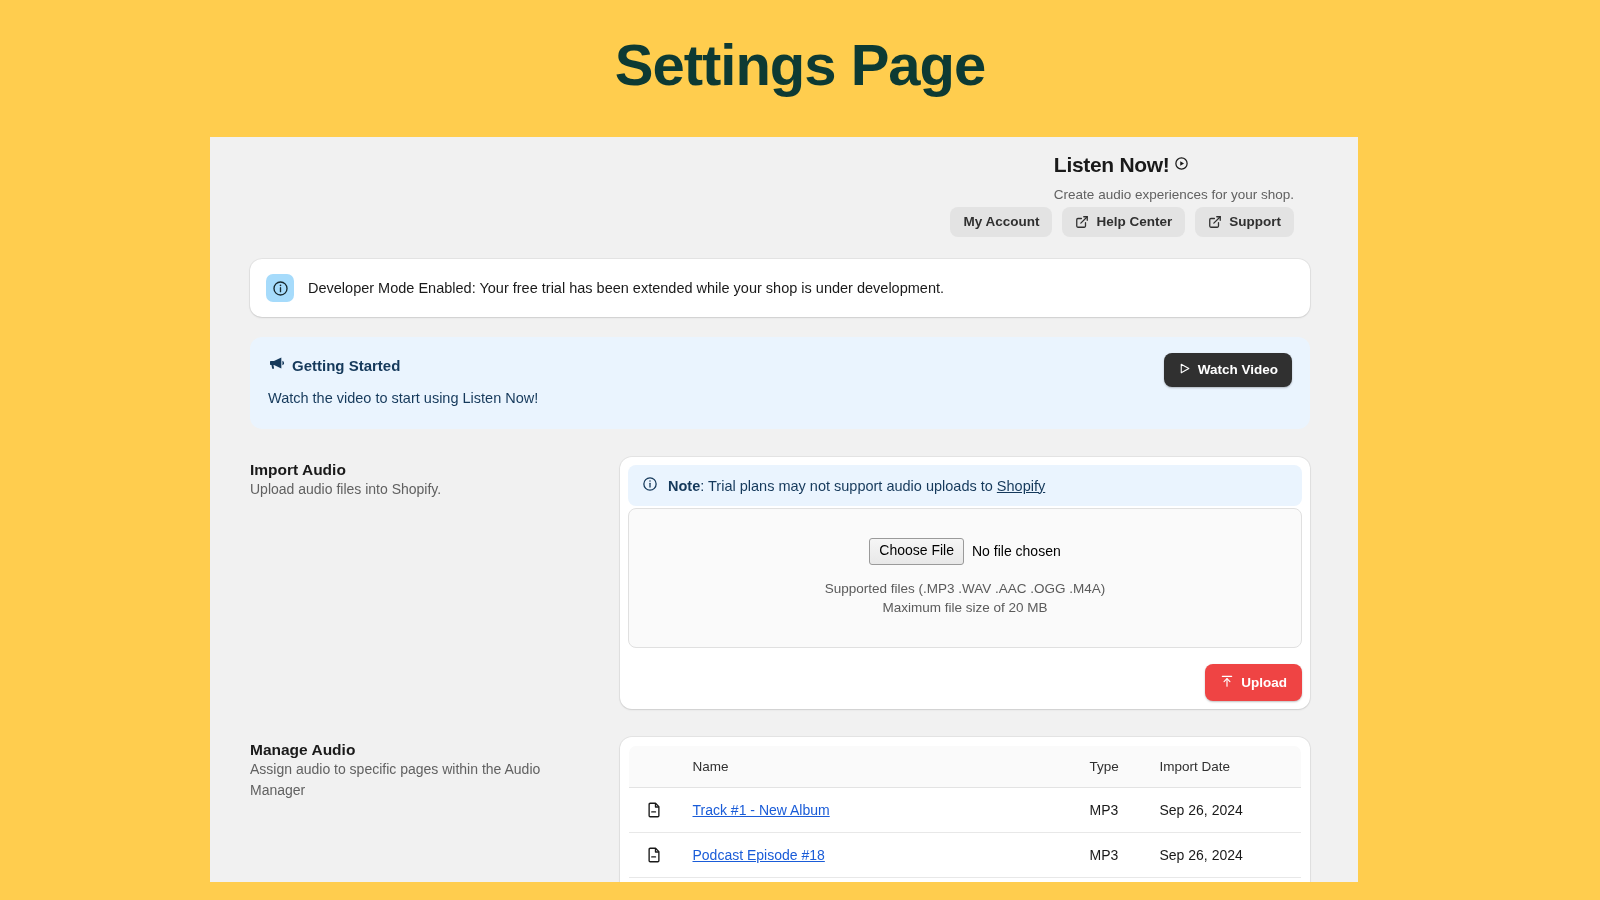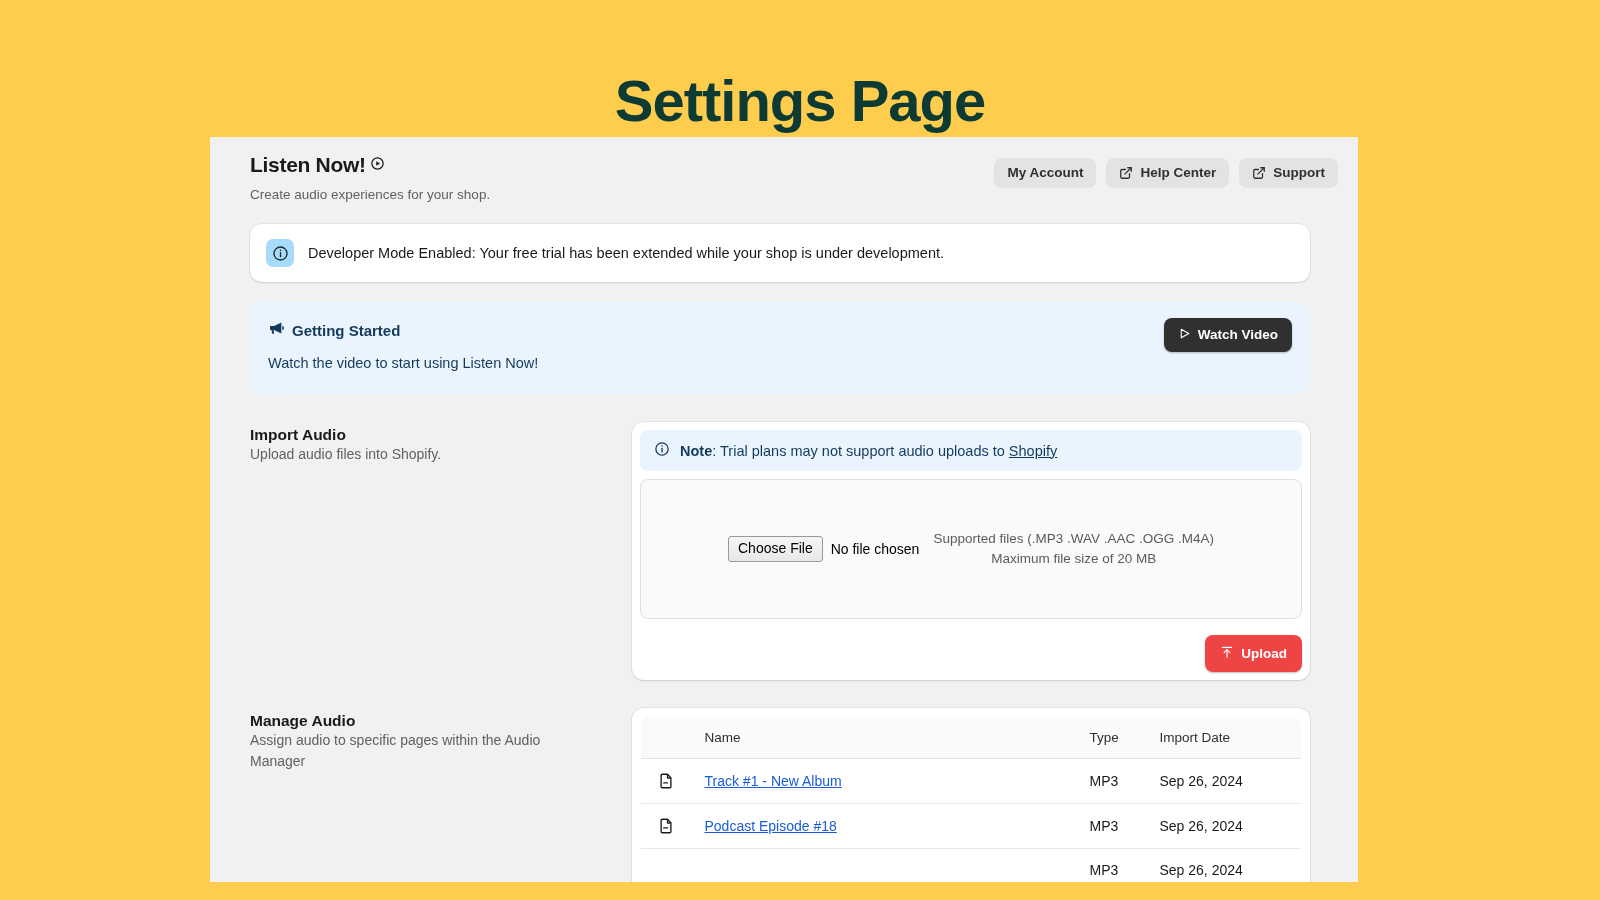--- a/index.html
+++ b/index.html
@@ -16,40 +16,40 @@
 
   
   .page-title {
     text-align: center;
     font-size: 58px;
     font-weight: bold;
     color: #0d3a33;
     letter-spacing: -1px;
     padding-top: 33px;
     line-height: 1.1;
-    margin-top: 36px;
   }
 
   
   .app-window {
     position: absolute;
     left: 210px;
     top: 137px;
     width: 1148px;
     height: 745px;
     background: #f1f1f1;
     overflow: hidden;
   }
 
   
   .app-header {
     display: flex;
-    align-items: flex-start;
+    align-items: flex-end;
     justify-content: space-between;
-    padding: 16px 20px 0 40px;
+    padding: 16px 64px 0 40px;
+    flex-direction: column;
   }
   .brand-title-row {
     display: flex;
     align-items: center;
     gap: 4px;
   }
   .brand-title {
     font-size: 21px;
     font-weight: bold;
     color: #1a1a1a;
@@ -156,21 +156,21 @@
     cursor: pointer;
     line-height: 1;
     box-shadow: 0 1px 2px rgba(0,0,0,0.25);
     text-align: right;
   }
 
   
   .section {
     display: flex;
     margin-top: 28px;
-    gap: 16px;
+    gap: 4px;
   }
   .section-aside {
     width: 366px;
     flex: 0 0 366px;
     padding-right: 28px;
     padding-top: 4px;
   }
   .section-heading {
     font-size: 15.5px;
     font-weight: bold;
@@ -203,27 +203,27 @@
   }
   .note-strong { font-weight: bold; }
   .note-link {
     color: #15395b;
     text-decoration: underline;
     cursor: pointer;
   }
 
   
   .dropzone {
-    margin-top: 8px;
+    margin-top: 2px;
     background: #fafafa;
     border: 1px solid #e0e0e0;
     border-radius: 8px;
     height: 140px;
     display: flex;
-    flex-direction: row;
+    flex-direction: column;
     align-items: center;
     justify-content: center;
     gap: 14px;
   }
   .file-input-row {
     display: inline-flex;
     align-items: center;
     gap: 8px;
     font-size: 14px;
     color: #000;

